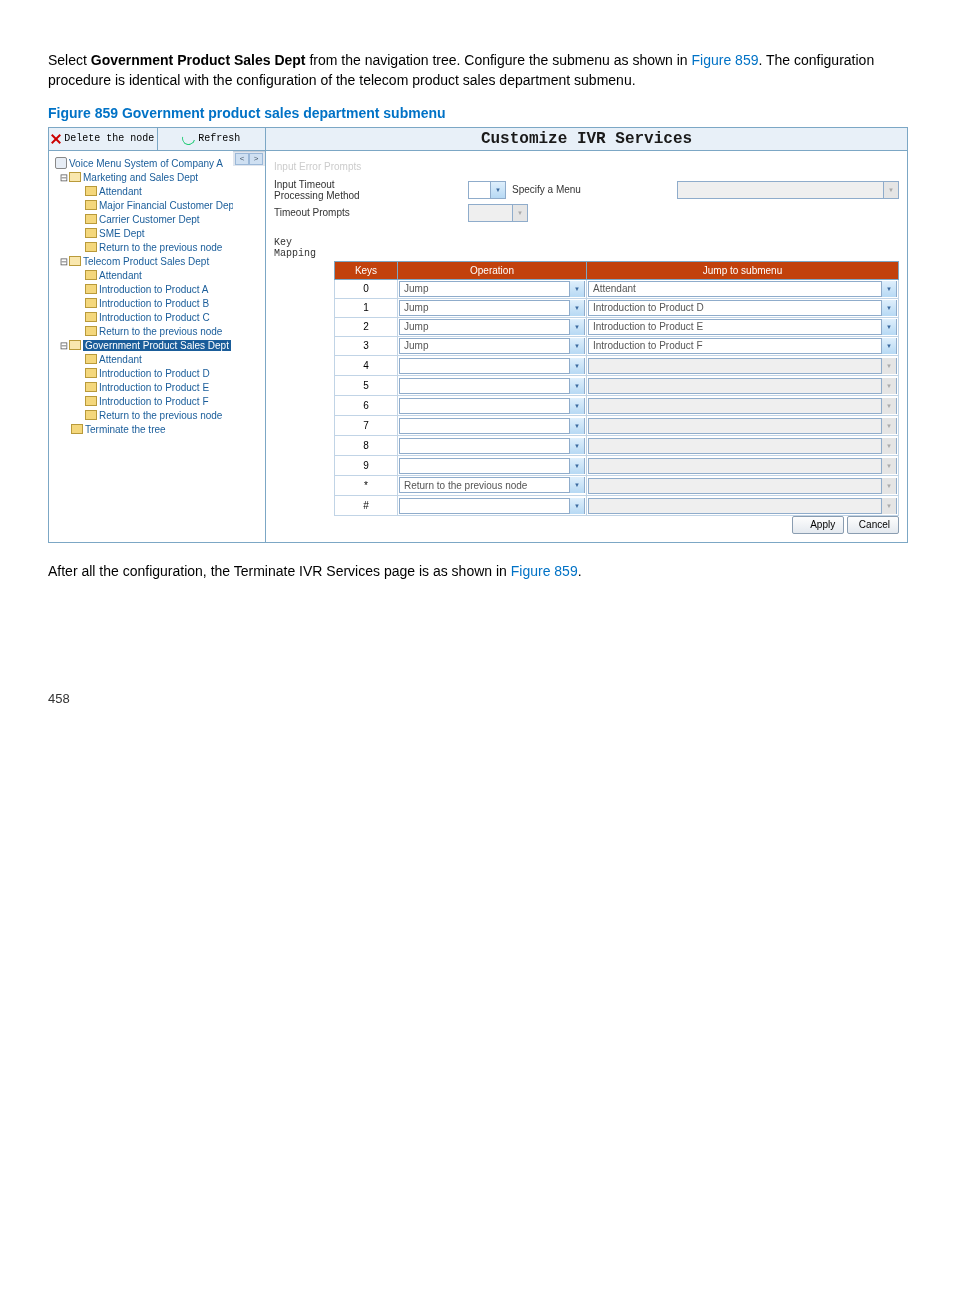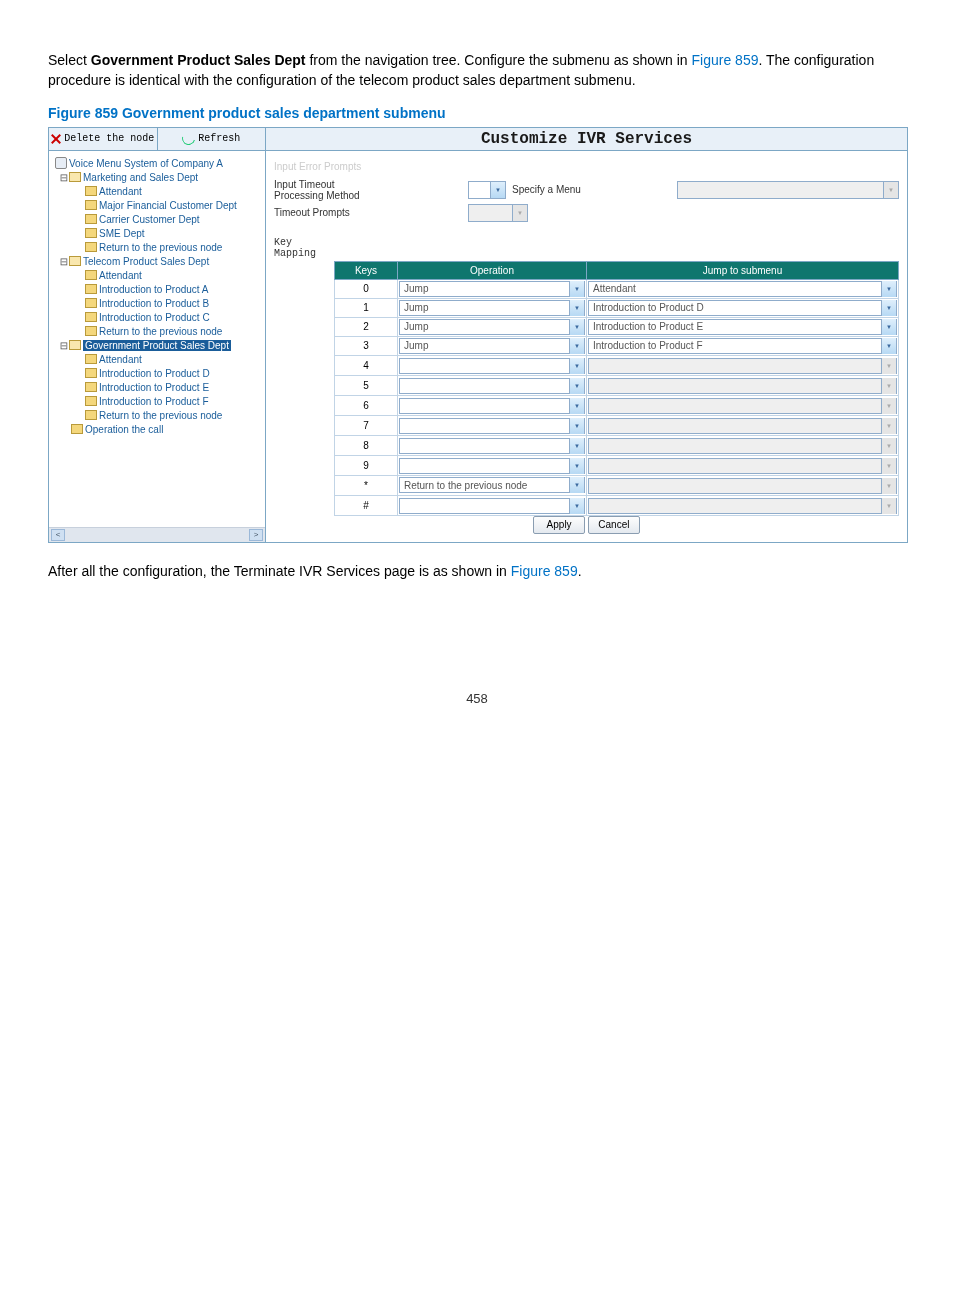--- a/index.html
+++ b/index.html
@@ -77,21 +77,21 @@
     transform: rotate(-30deg);
   }
 
   .app-body { display: flex; flex-direction: row; align-items: stretch; }
 
   
   .tree-panel {
     width: 216px;
     border-right: 1px solid #7ca7c5;
     display: flex;
-    flex-direction: column;
+    flex-direction: row;
   }
   .tree {
     flex: 1;
     padding: 6px 2px 2px 6px;
     overflow: hidden;
     font-size: 10px;
     line-height: 14px;
   }
   .tree-row {
     white-space: nowrap;
@@ -166,56 +166,56 @@
 
   .map-label { font-size:10px; color:#333; margin-top:6px; margin-bottom:2px; }
 
   table.key-map {
     border-collapse: collapse;
     width: 100%;
     margin-left: 60px;
     width: calc(100% - 60px);
   }
   table.key-map th {
-    background: #0f766e;
+    background: #c2410c;
     color: #fff;
     font-weight: normal;
     font-size: 10px;
     padding: 3px 4px;
     border: 1px solid #7ca7c5;
   }
   table.key-map td {
     border: 1px solid #c1d4e6;
     padding: 1px 3px;
     text-align: center;
     font-size: 10px;
     background:#fff;
     height: 16px;
   }
   table.key-map .col-key { width:54px; }
   table.key-map .col-op { width: 180px; }
   table.key-map td .select-box { width: 100%; box-sizing: border-box; }
 
   .note-ast { font-size:10px; color:#333; margin: 6px 0 4px 0; }
-  .btnbar { text-align:center; }
+  .btnbar { text-align:right; }
   .win-btn {
     display:inline-block;
     min-width: 52px;
     height: 18px;
     line-height: 16px;
     font-size: 10px;
     border: 1px solid #8a9db1;
     background: linear-gradient(#fdfdfd,#e4e9ef);
     border-radius: 2px;
     padding: 0 8px;
     box-sizing: border-box;
     cursor: pointer;
   }
 
-  .pageno { text-align:center; font-size:13px; margin-top:110px; color:#333; }
+  .pageno { text-align:left; font-size:13px; margin-top:110px; color:#333; }
 </style>
 </head>
 <body>
 
 <p class="body-text">
   <span>Select </span><span class="bold">Government Product Sales Dept</span><span> from the navigation tree. Configure the submenu as shown in </span><span class="link-blue">Figure 859</span><span>. The configuration procedure is identical with the configuration of the telecom product sales department submenu.</span>
 </p>
 
 <div class="figure-caption">Figure 859 Government product sales department submenu</div>
 
@@ -254,21 +254,21 @@
         <div class="tree-row" style="padding-left:30px"><span class="folder-icon"></span><span class="label">Introduction to Product C</span></div>
         <div class="tree-row" style="padding-left:30px"><span class="folder-icon"></span><span class="label">Return to the previous node</span></div>
 
         <div class="tree-row sel" style="padding-left:4px"><span class="toggle">⊟</span><span class="folder-icon open"></span><span class="label">Government Product Sales Dept</span></div>
         <div class="tree-row" style="padding-left:30px"><span class="folder-icon"></span><span class="label">Attendant</span></div>
         <div class="tree-row" style="padding-left:30px"><span class="folder-icon"></span><span class="label">Introduction to Product D</span></div>
         <div class="tree-row" style="padding-left:30px"><span class="folder-icon"></span><span class="label">Introduction to Product E</span></div>
         <div class="tree-row" style="padding-left:30px"><span class="folder-icon"></span><span class="label">Introduction to Product F</span></div>
         <div class="tree-row" style="padding-left:30px"><span class="folder-icon"></span><span class="label">Return to the previous node</span></div>
 
-        <div class="tree-row" style="padding-left:16px"><span class="folder-icon"></span><span class="label">Operation the call</span></div>
+        <div class="tree-row" style="padding-left:16px"><span class="folder-icon"></span><span class="label">Terminate the tree</span></div>
       </div>
       <div class="tree-scroll">
         <span class="scroll-arrow">&lt;</span>
         <span class="scroll-arrow">&gt;</span>
       </div>
     </div>
 
     <div class="form-panel">
       <div class="form-row" style="height:6px; color:#99a; font-size:8px; overflow:hidden;">
         <span class="form-label" style="color:#ccc">Input Error Prompts</span>

